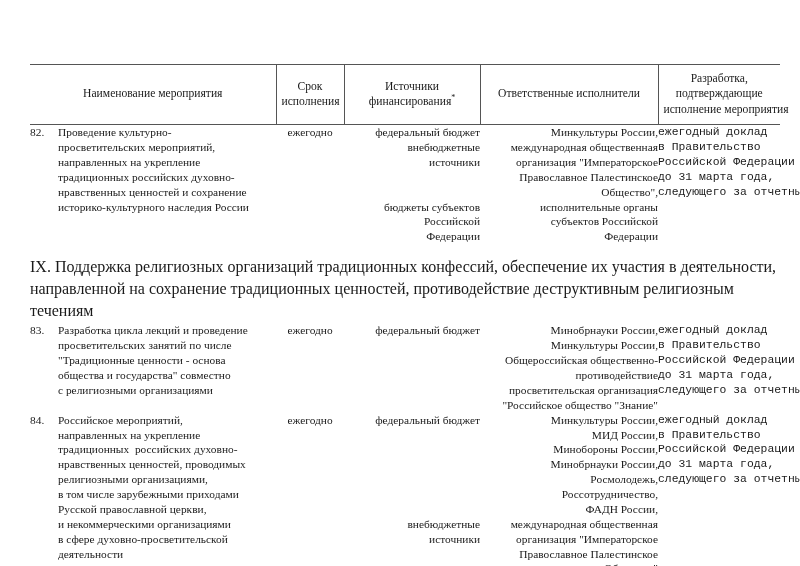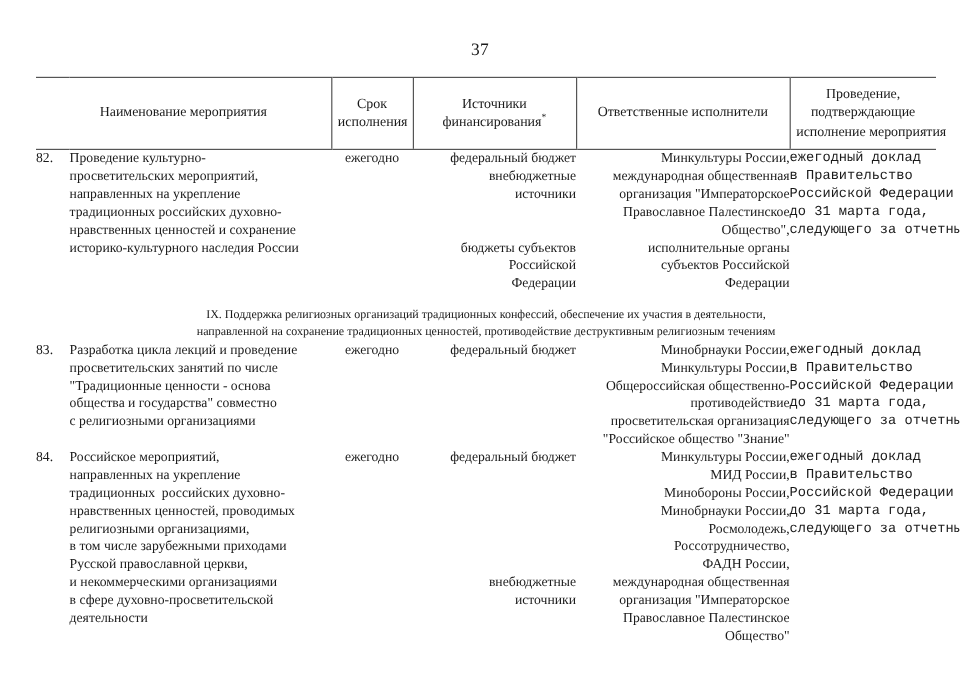--- a/index.html
+++ b/index.html
@@ -108,32 +108,30 @@
     padding-right: 2px;
     font-family: Liberation Mono, monospace;
   }
   .line { display: block; white-space: pre; }
   .line.blank { visibility: hidden; }
 
   
   tr.section-row td {
     padding-top: 12px;
     padding-bottom: 1px;
-    text-align: center;
-    font-size: 10px;
+    font-size: 16px;
     line-height: 1.38;
   }
   tr.section-row .sect-line { display: block; }
 </style>
 </head>
 <body>
 
 <div class="page">
 
-  <div class="page-number">37</div>
 
   <table class="doc-table">
     <colgroup>
       <col class="col-num">
       <col class="col-name">
       <col class="col-term">
       <col class="col-src">
       <col class="col-resp">
       <col class="col-docs">
     </colgroup>
@@ -147,21 +145,21 @@
           <span class="line">исполнения</span>
         </th>
         <th>
           <span class="line">Источники</span>
           <span class="line"><span>финансирования</span><span class="hdr-asterisk">*</span></span>
         </th>
         <th>
           <span>Ответственные исполнители</span>
         </th>
         <th>
-          <span class="line">Проведение,</span>
+          <span class="line">Разработка,</span>
           <span class="line">подтверждающие</span>
           <span class="line">исполнение мероприятия</span>
         </th>
       </tr>
     </thead>
     <tbody id="table-body">
         <tr>
           <td class="c-num">82.</td>
           <td class="c-name">
             <span class="line">Проведение культурно-</span>

